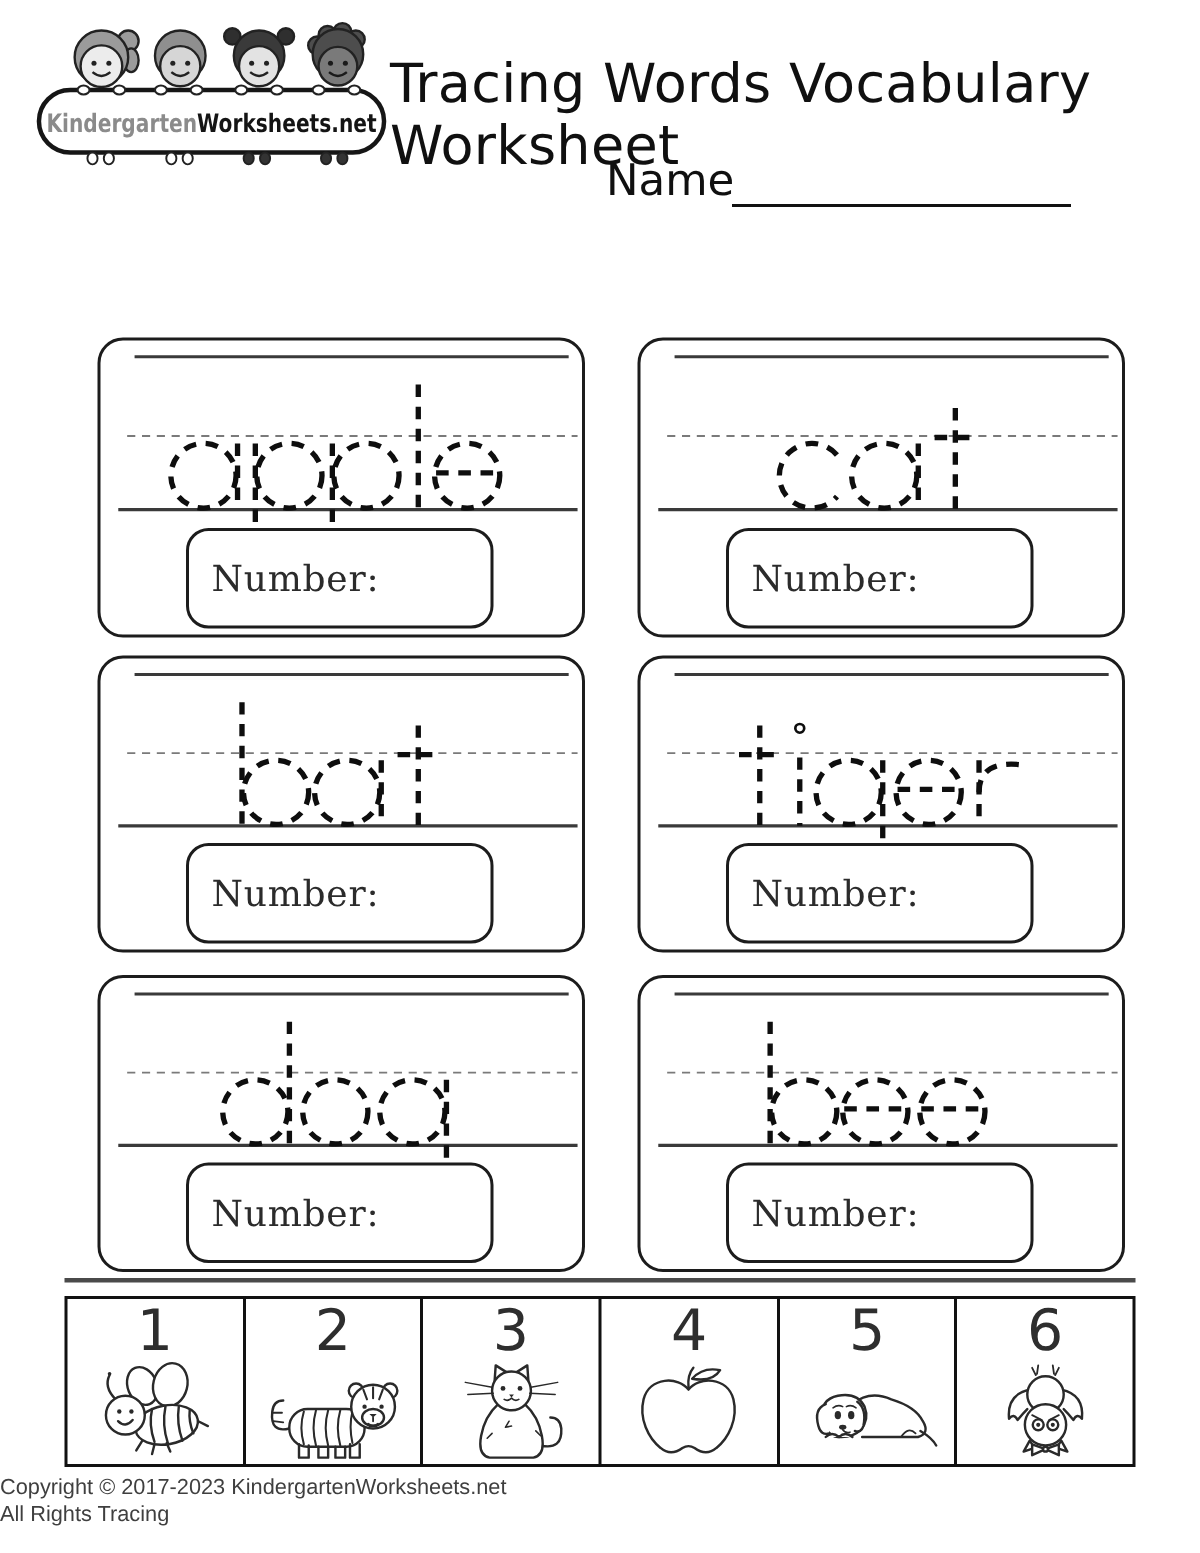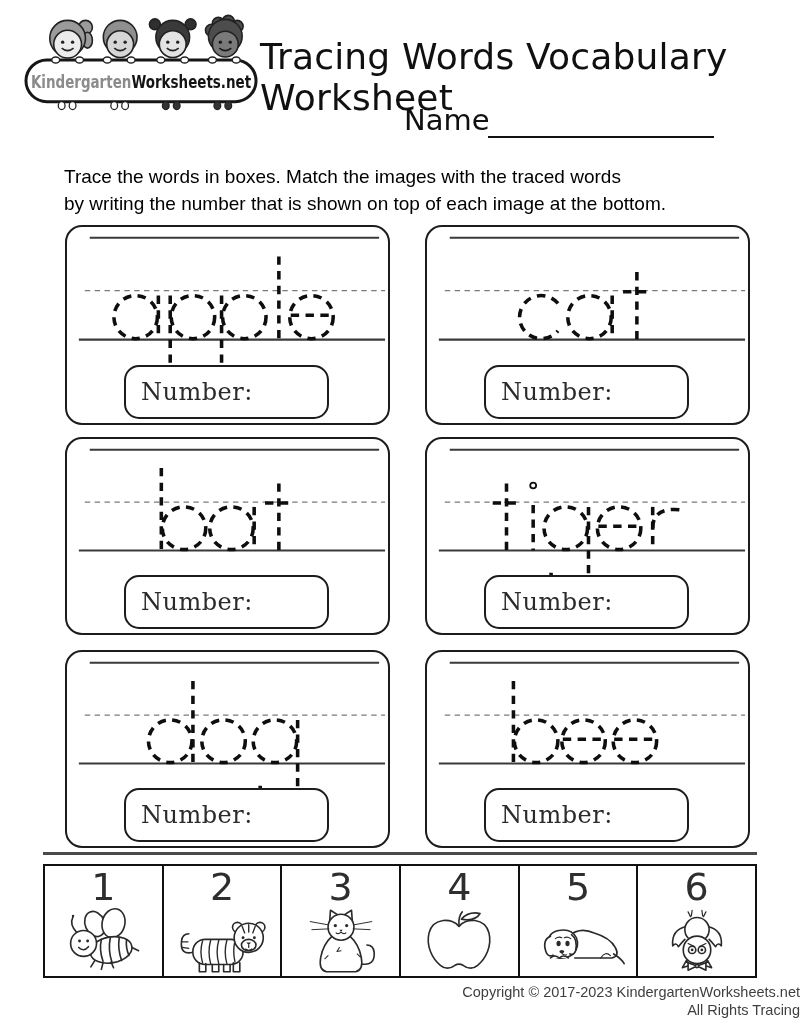--- a/index.html
+++ b/index.html
@@ -15,21 +15,21 @@
             font-size:29px;color:#101010;}
   #name-line{position:absolute;left:84px;top:33px;width:226px;border-top:2.4px solid #111;}
 
   
   #instructions{position:absolute;left:64px;top:163px;font-size:19px;line-height:27px;color:#000;}
 
   
   .card{position:absolute;width:325px;border:2.2px solid #1c1c1c;border-radius:17px;
         box-sizing:border-box;background:#fff;}
   .card svg.trace{position:absolute;left:0;top:0;width:100%;height:100%;}
-  .numbox{position:absolute;left:57px;bottom:4px;width:205px;height:54px;border:2.2px solid #1c1c1c;
+  .numbox{position:absolute;left:57px;bottom:4px;width:205px;height:67px;border:2.2px solid #1c1c1c;
           border-radius:15px;box-sizing:border-box;display:flex;align-items:center;background:#fff;}
   .numbox span{font-family:"DejaVu Serif",serif;font-size:24px;color:#2b2b2b;margin-left:15px;letter-spacing:.5px;}
 
   
   .tr{fill:none;stroke:#0e0e0e;stroke-width:3.6;stroke-dasharray:8.5 6.5;}
   .tr-dot{fill:none;stroke:#0e0e0e;stroke-width:1.8;}
   .guide-top{stroke:#3a3a3a;stroke-width:2;}
   .guide-mid{stroke:#7a7a7a;stroke-width:1.3;stroke-dasharray:5.5 4.5;}
   .guide-base{stroke:#3a3a3a;stroke-width:2.2;}
 
@@ -38,21 +38,21 @@
   #strip{position:absolute;left:43px;top:864px;width:714px;height:114px;display:flex;
          border:2.6px solid #111;box-sizing:border-box;background:#fff;}
   .cell{flex:1;border-right:2.6px solid #111;display:flex;flex-direction:column;align-items:center;box-sizing:border-box;}
   .cell:last-child{border-right:none;}
   .cell-num{font-family:"DejaVu Sans",sans-serif;font-size:38px;line-height:40px;margin-top:1px;
             color:#2e2e2e;font-weight:400;}
   .img-slot{flex:1;display:flex;align-items:flex-end;justify-content:center;width:100%;}
   .img-slot svg{width:106px;height:68px;margin-bottom:2px;}
 
   
-  #footer{position:absolute;left:0;top:983px;width:100%;text-align:right;font-size:14.5px;
+  #footer{position:absolute;left:0;top:983px;width:100%;text-align:left;font-size:14.5px;
           line-height:18px;color:#3f3f3f;}
   .animal{stroke:#2a2a2a;}
 </style>
 </head>
 <body>
 
 <div id="sheet">
 
   <svg id="logo" viewBox="0 0 240 104">
     <g stroke="#222" stroke-width="1.6">
@@ -114,24 +114,20 @@
     <text x="120" y="78" text-anchor="middle" font-family="DejaVu Sans, sans-serif" font-size="17" font-weight="bold" textLength="222" lengthAdjust="spacingAndGlyphs"><tspan fill="#8b8b8b">Kindergarten</tspan><tspan fill="#141414">Worksheets.net</tspan></text>
   </svg>
 
   <div id="main-title">Tracing Words Vocabulary Worksheet</div>
 
   <div id="name-row">
     <span>Name</span>
     <span id="name-line"></span>
   </div>
 
-  <div id="instructions">
-    <div>Trace the words in boxes. Match the images with the traced words</div>
-    <div>by writing the number that is shown on top of each image at the bottom.</div>
-  </div>
 
   <div class="card" style="left:65px;top:225px;height:200px;">
     <svg class="trace" viewBox="0 0 325 200" preserveAspectRatio="none">
         <line x1="23" y1="11" x2="316" y2="11" class="guide-top"></line>
         <line x1="18" y1="65" x2="322" y2="65" class="guide-mid"></line>
         <line x1="12" y1="115" x2="322" y2="115" class="guide-base"></line>
         <circle cx="69.5" cy="92" r="22" class="tr"></circle>
         <line x1="92.5" y1="70" x2="92.5" y2="115" class="tr"></line>
         <line x1="104.5" y1="70" x2="104.5" y2="152" class="tr"></line>
         <circle cx="127.5" cy="92" r="22" class="tr"></circle>

